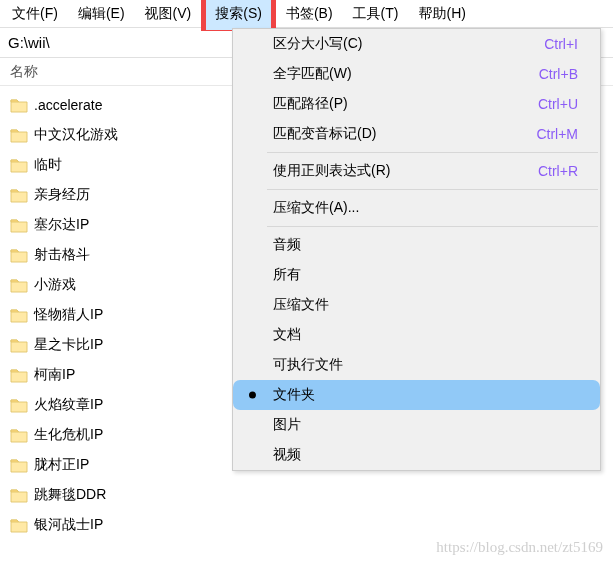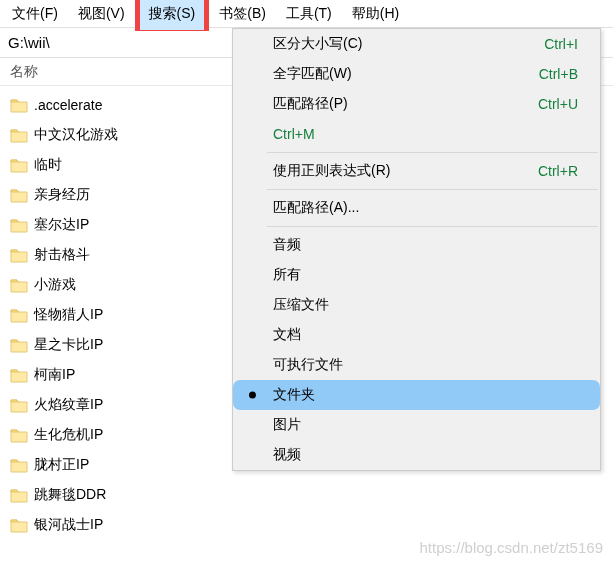--- a/index.html
+++ b/index.html
@@ -82,21 +82,21 @@
   .dd-item {
     display: flex;
     align-items: center;
     height: 30px;
     padding-left: 40px;
     padding-right: 22px;
     position: relative;
     cursor: default;
   }
   .dd-item .label { flex: 1; }
-  .dd-item .shortcut { color: #15803d; }
+  .dd-item .shortcut { color: #8b5cf6; }
   .dd-item.selected { background: #91c9f7; border-radius: 7px; }
   .dd-item .bullet {
     position: absolute;
     left: 16px;
     top: 50%;
     transform: translateY(-50%);
     width: 7px;
     height: 7px;
     background: #000;
     border-radius: 50%;
@@ -105,29 +105,30 @@
     height: 1px;
     background: #d7d7d7;
     margin: 3px 2px 3px 34px;
   }
   .watermark {
     position: absolute;
     right: 10px;
     bottom: 10px;
     color: rgba(160,160,160,0.5);
     font-size: 15px;
-    font-family: Liberation Sans, sans-serif;
+    font-family: Liberation Serif, serif;
     pointer-events: none;
   }
 </style>
 </head>
 <body>
 
 <div class="menubar" id="menubar">
     <div class="menu">文件(F)</div>
+    <div class="menu">编辑(E)</div>
     <div class="menu">视图(V)</div>
     <div class="menu active">搜索(S)</div>
     <div class="menu">书签(B)</div>
     <div class="menu">工具(T)</div>
     <div class="menu">帮助(H)</div>
   </div>
 
 <div class="path-row">
   <input class="path-input" type="text" value="G:\wii\" style="">
 </div>
@@ -281,30 +282,31 @@
     </div>
     <div class="dd-item">
       <span class="label">全字匹配(W)</span>
       <span class="shortcut">Ctrl+B</span>
     </div>
     <div class="dd-item">
       <span class="label">匹配路径(P)</span>
       <span class="shortcut">Ctrl+U</span>
     </div>
     <div class="dd-item">
+      <span class="label">匹配变音标记(D)</span>
       <span class="shortcut">Ctrl+M</span>
     </div>
     <div class="dd-sep"></div>
     <div class="dd-item">
       <span class="label">使用正则表达式(R)</span>
       <span class="shortcut">Ctrl+R</span>
     </div>
     <div class="dd-sep"></div>
     <div class="dd-item">
-      <span class="label">匹配路径(A)...</span>
+      <span class="label">压缩文件(A)...</span>
     </div>
     <div class="dd-sep"></div>
     <div class="dd-item">
       <span class="label">音频</span>
     </div>
     <div class="dd-item">
       <span class="label">所有</span>
     </div>
     <div class="dd-item">
       <span class="label">压缩文件</span>

